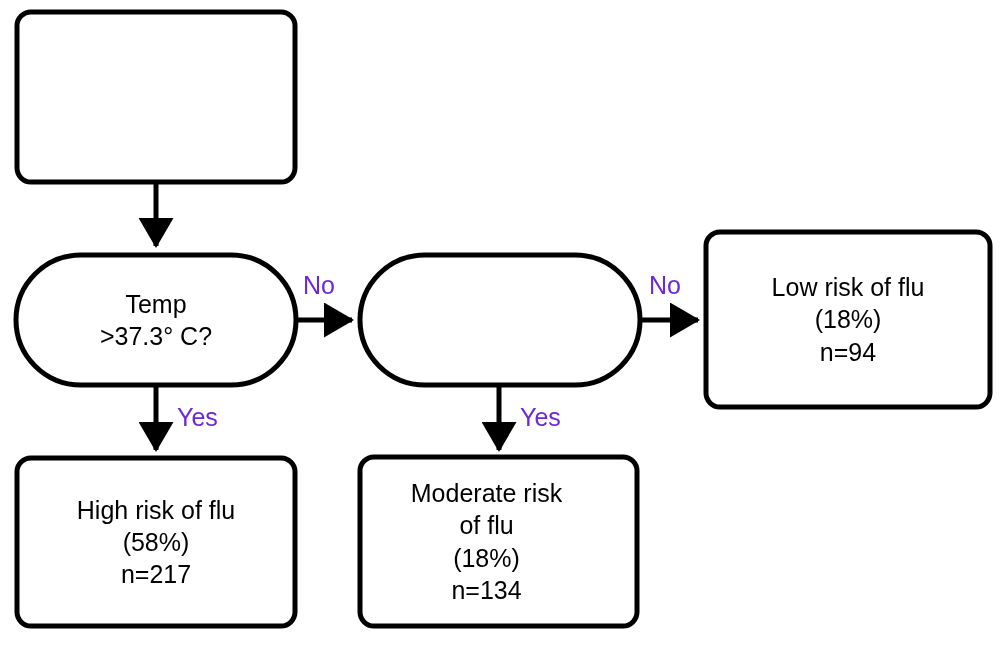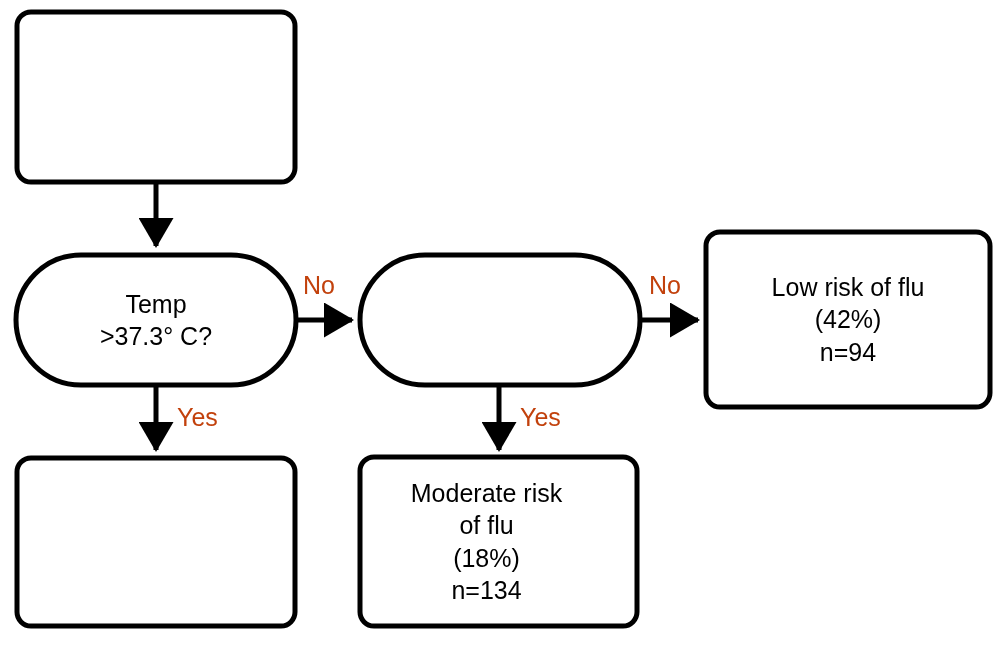--- a/index.html
+++ b/index.html
@@ -34,21 +34,21 @@
     color: #000000;
     font-family: "Liberation Sans", sans-serif;
     font-size: 25px;
     line-height: 1.29;
     white-space: pre-line;
     box-sizing: border-box;
     pointer-events: none;
   }
   .edge-label {
     position: absolute;
-    color: #c2410c;
+    color: #6d28d9;
     font-family: "Liberation Sans", sans-serif;
     font-size: 25px;
     line-height: 1;
     white-space: nowrap;
   }
 </style>
 </head>
 <body>
 
 <div id="flowchart-canvas">
@@ -82,23 +82,26 @@
 
     <line x1="499" y1="387" x2="499" y2="450" stroke="#000000" stroke-width="5" marker-end="url(#arrowhead)"></line>
   </svg>
 
 
   <div class="node-label" style="left:16px; top:255px; width:280px; height:130px;">Temp
 &gt;37.3° C?</div>
 
 
   <div class="node-label" style="left:706px; top:232px; width:284px; height:175px;">Low risk of flu
-(42%)
+(18%)
 n=94</div>
 
+  <div class="node-label" style="left:17px; top:458px; width:278px; height:168px;">High risk of flu
+(58%)
+n=217</div>
 
   <div class="node-label" style="left:348px; top:457px; width:277px; height:169px;">Moderate risk
 of flu
 (18%)
 n=134</div>
 
   <div class="edge-label" style="left:303px; top:273px;">No</div>
 
   <div class="edge-label" style="left:649px; top:273px;">No</div>
 

